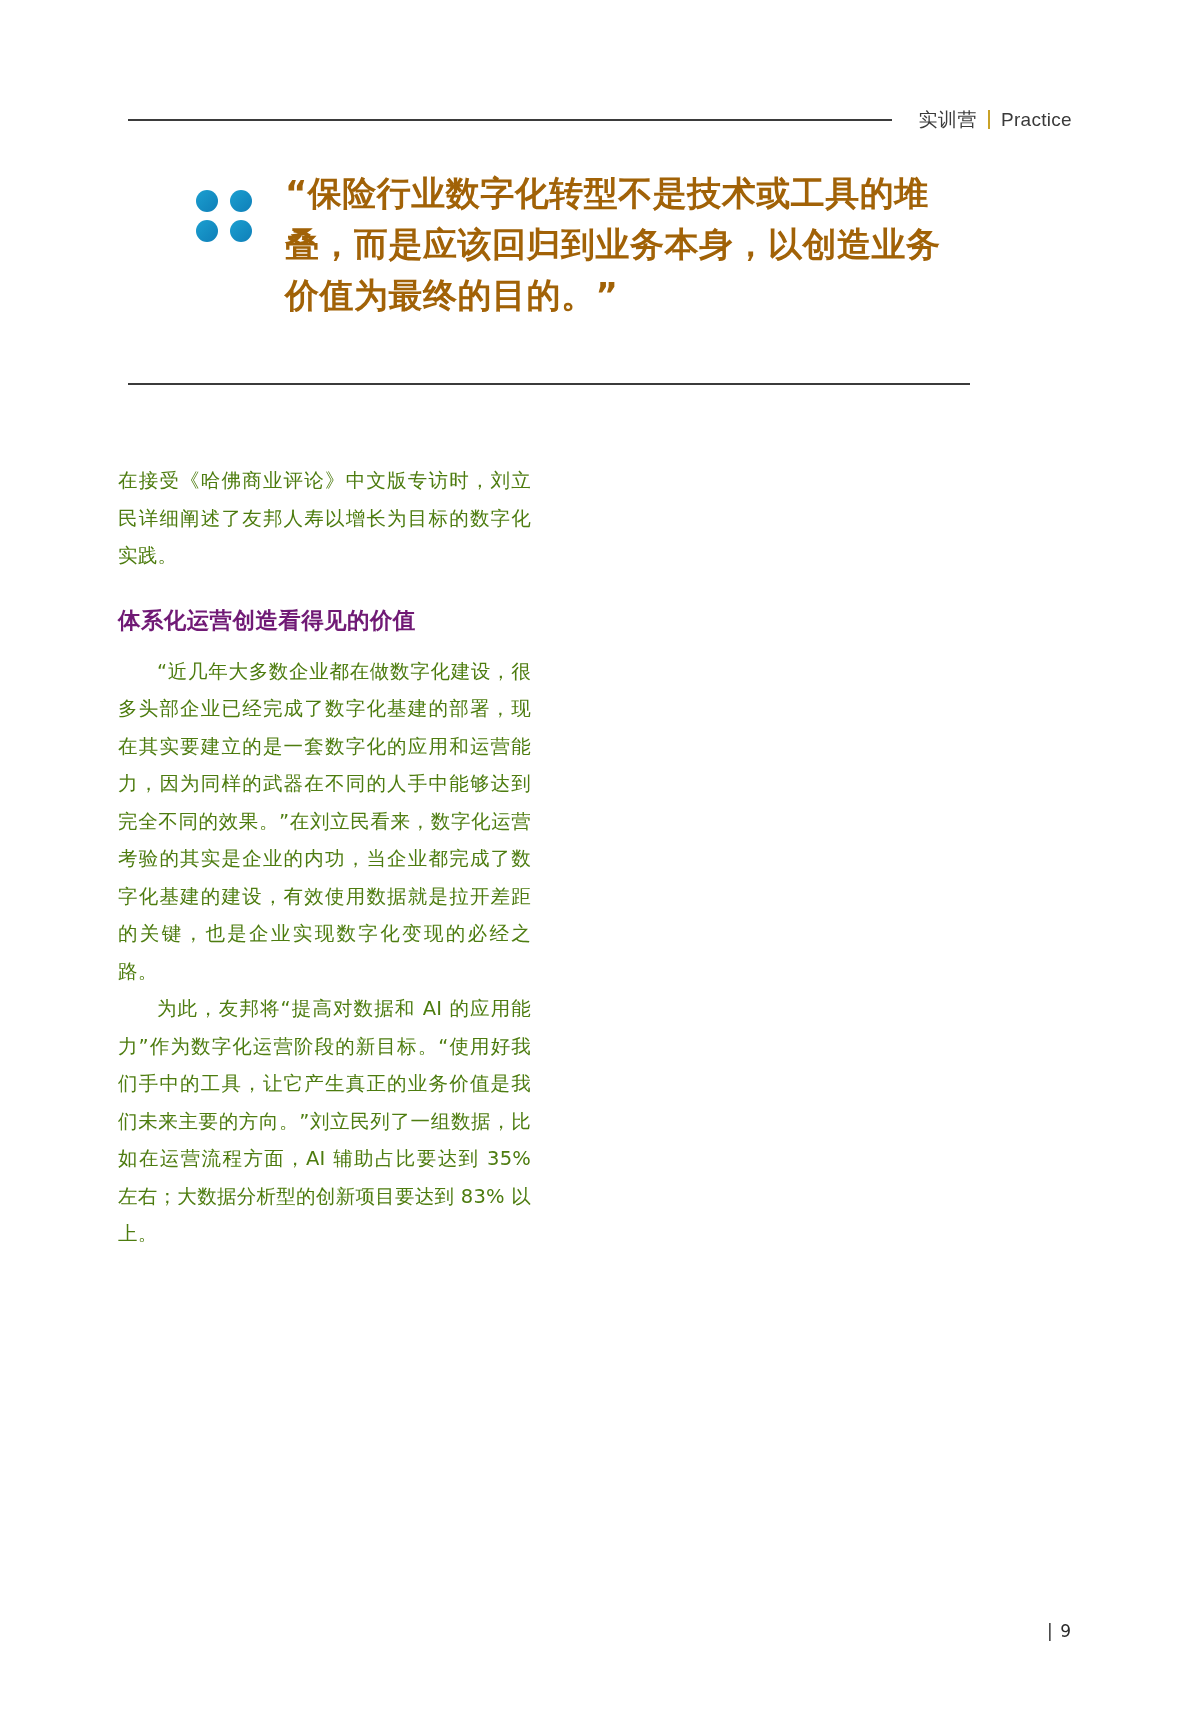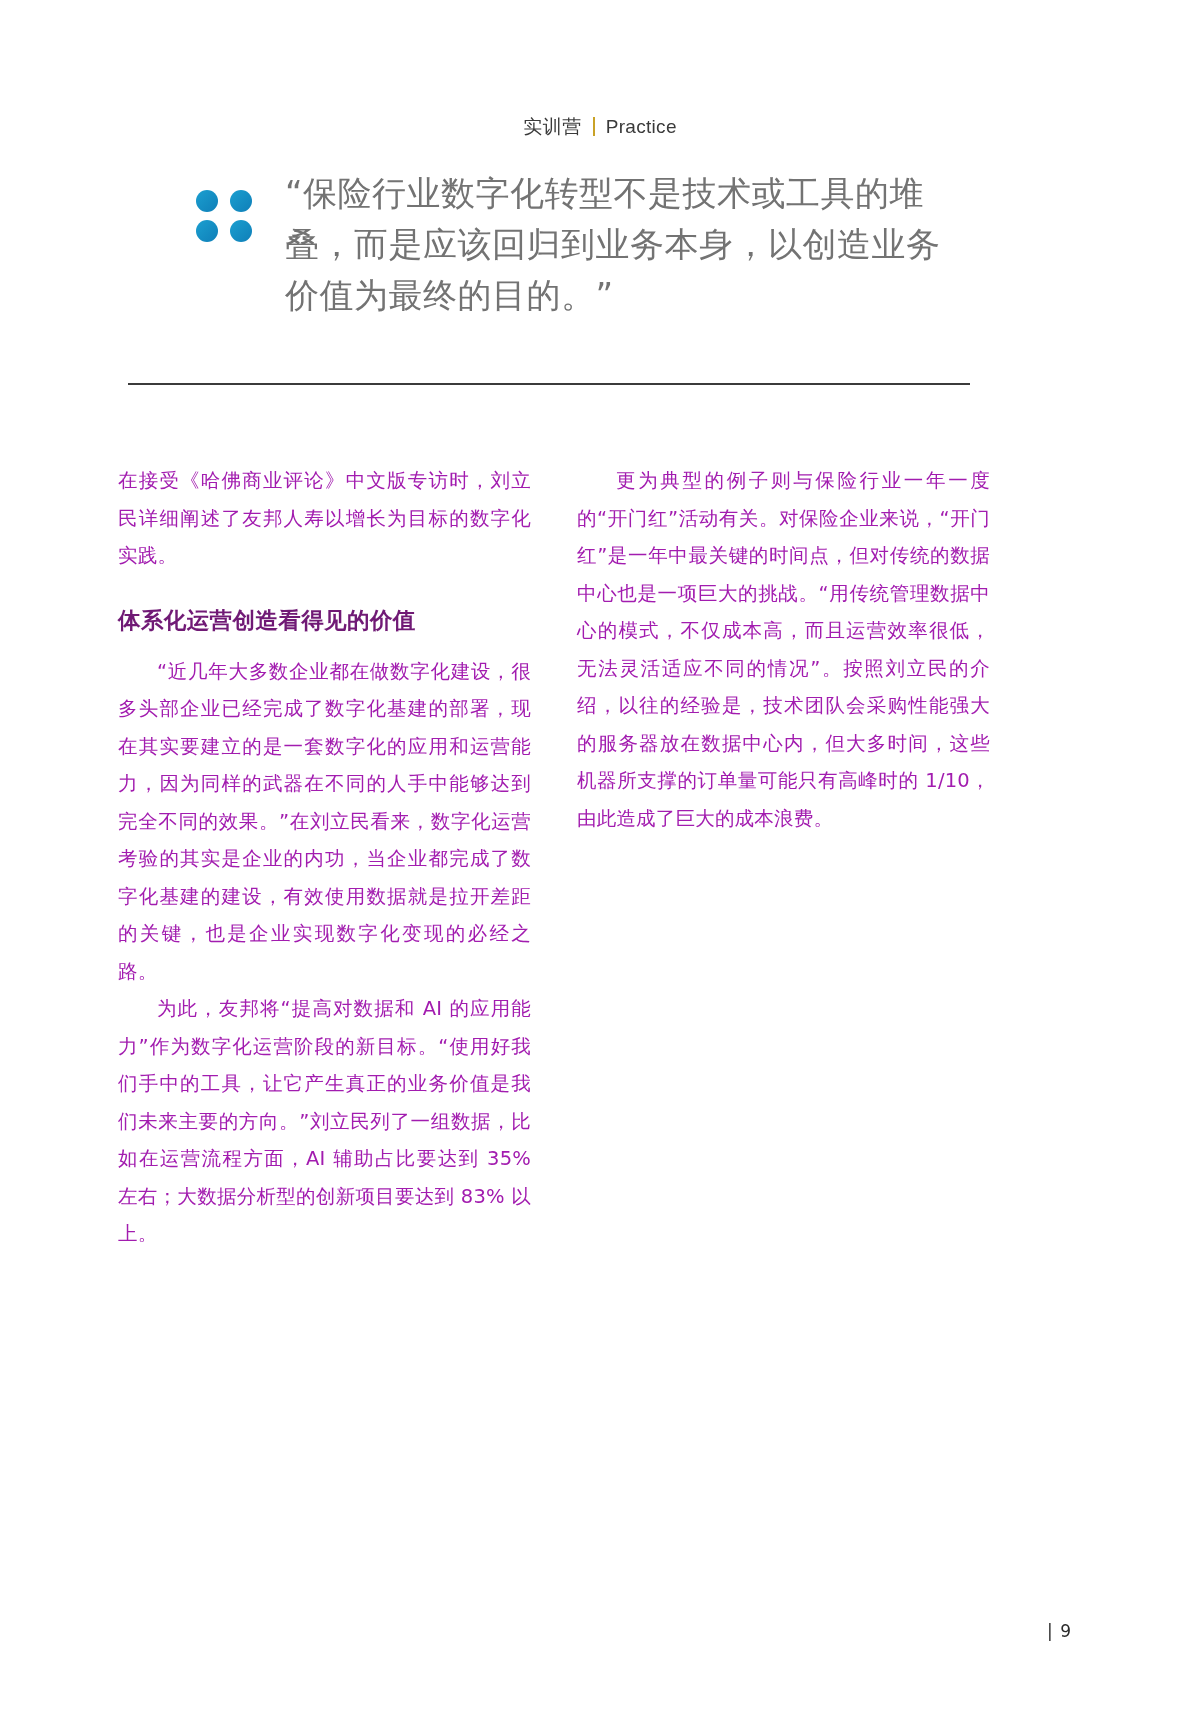--- a/index.html
+++ b/index.html
@@ -21,21 +21,20 @@
   
   .header {
     position: absolute;
     left: 128px;
     top: 100px;
     width: 944px;
     height: 40px;
     display: flex;
     align-items: center;
     gap: 0;
-    flex-direction: column;
   }
   .header-rule {
     flex: 1 1 auto;
     height: 2px;
     background: #3b3b3b;
     margin-right: 26px;
   }
   .header-label {
     font-size: 19px;
     color: #3a3a3a;
@@ -81,22 +80,22 @@
   .dot.d1 { left: 0;    top: 0; }
   .dot.d2 { left: 34px; top: 0; }
   .dot.d3 { left: 0;    top: 30px; }
   .dot.d4 { left: 34px; top: 30px; }
 
   .quote-text {
     margin-left: 157px;
     width: 680px;
     font-size: 34px;
     line-height: 51px;
-    color: #737373;
-    font-weight: 400;
+    color: #a16207;
+    font-weight: 700;
     letter-spacing: 0.5px;
     font-family: "DejaVu Sans", "Liberation Sans", sans-serif;
   }
 
   .quote-rule {
     position: absolute;
     left: 128px;
     top: 383px;
     width: 842px;
     height: 2px;
@@ -111,21 +110,21 @@
     width: 872px;
     display: flex;
     gap: 46px;
   }
   .col {
     width: 413px;
   }
   p.body {
     font-size: 19.5px;
     line-height: 37.5px;
-    color: #a21caf;
+    color: #4d7c0f;
     text-align: justify;
     text-justify: inter-ideograph;
     letter-spacing: 0.2px;
     font-family: "DejaVu Sans", "Liberation Sans", sans-serif;
   }
   p.indent { text-indent: 2em; }
   h2.section-title {
     font-size: 22.5px;
     line-height: 34px;
     font-weight: 700;
@@ -173,20 +172,19 @@
   <div class="columns">
 
     <div class="col">
       <p class="body">在接受《哈佛商业评论》中文版专访时，刘立民详细阐述了友邦人寿以增长为目标的数字化实践。</p>
       <h2 class="section-title">体系化运营创造看得见的价值</h2>
       <p class="body indent">“近几年大多数企业都在做数字化建设，很多头部企业已经完成了数字化基建的部署，现在其实要建立的是一套数字化的应用和运营能力，因为同样的武器在不同的人手中能够达到完全不同的效果。”在刘立民看来，数字化运营考验的其实是企业的内功，当企业都完成了数字化基建的建设，有效使用数据就是拉开差距的关键，也是企业实现数字化变现的必经之路。</p>
       <p class="body indent">为此，友邦将“提高对数据和 AI 的应用能力”作为数字化运营阶段的新目标。“使用好我们手中的工具，让它产生真正的业务价值是我们未来主要的方向。”刘立民列了一组数据，比如在运营流程方面，AI 辅助占比要达到 35% 左右；大数据分析型的创新项目要达到 83% 以上。</p>
     </div>
 
     <div class="col">
-      <p class="body indent">更为典型的例子则与保险行业一年一度的“开门红”活动有关。对保险企业来说，“开门红”是一年中最关键的时间点，但对传统的数据中心也是一项巨大的挑战。“用传统管理数据中心的模式，不仅成本高，而且运营效率很低，无法灵活适应不同的情况”。按照刘立民的介绍，以往的经验是，技术团队会采购性能强大的服务器放在数据中心内，但大多时间，这些机器所支撑的订单量可能只有高峰时的 1/10，由此造成了巨大的成本浪费。</p>
     </div>
 
   </div>
 
   <div class="footer">| 9</div>
 
 </div>
 
 </body></html>

